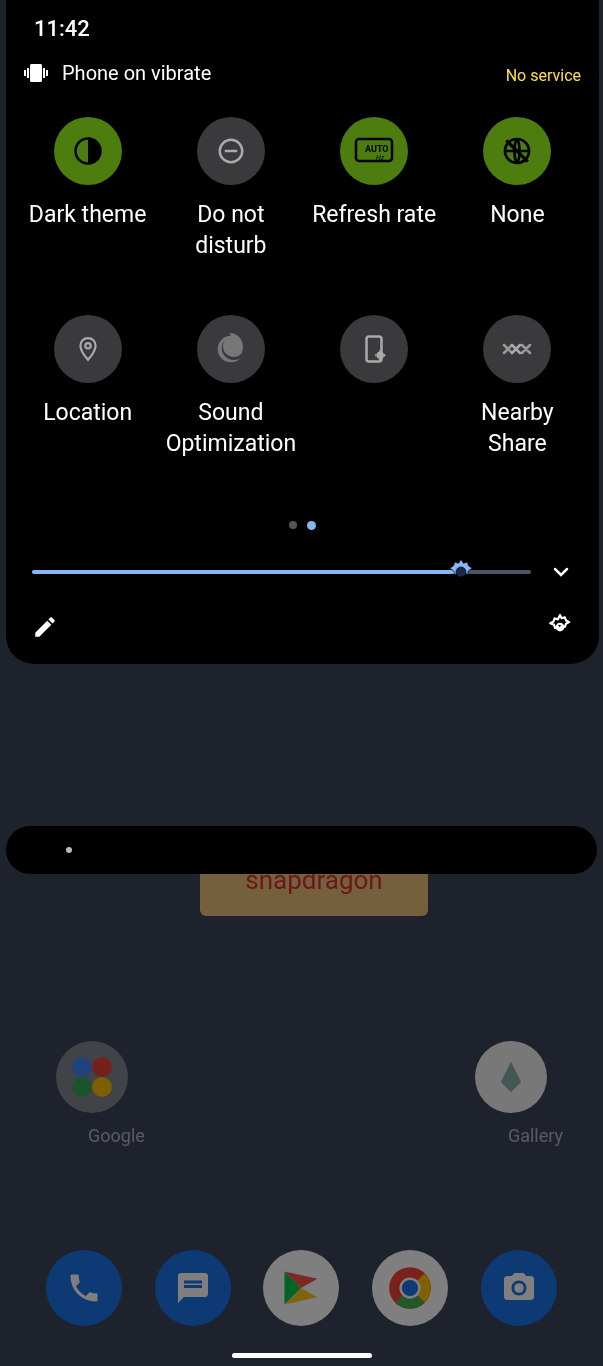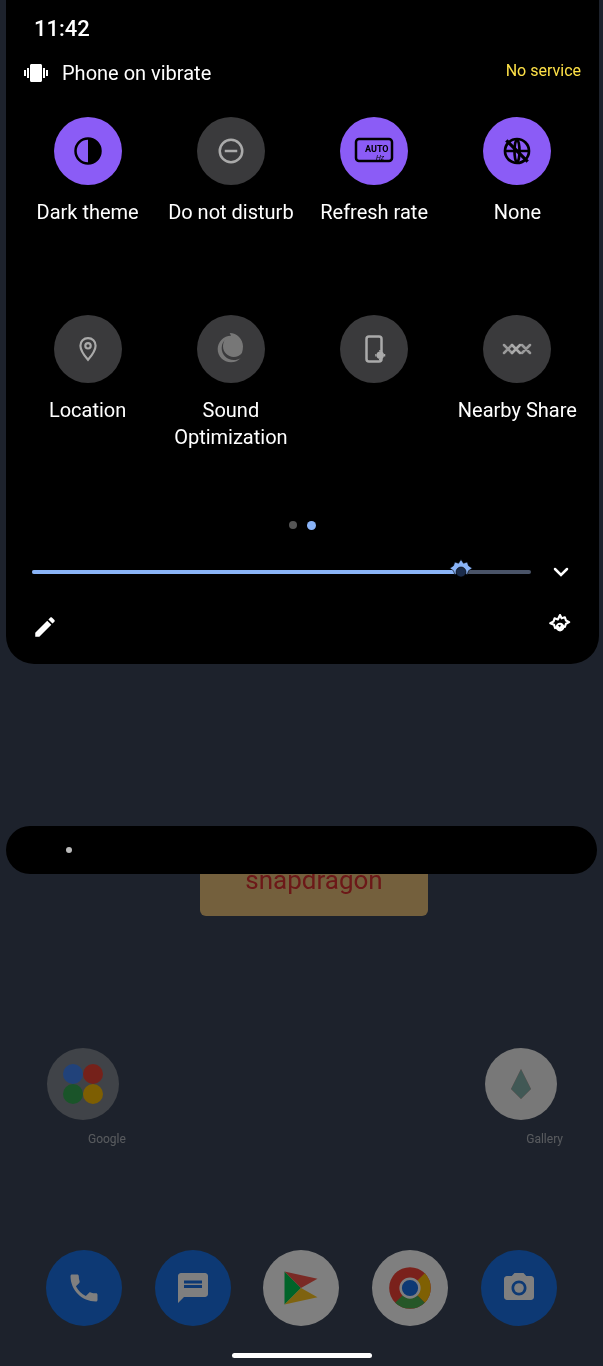--- a/index.html
+++ b/index.html
@@ -4,42 +4,42 @@
   <style>
     * { margin: 0; padding: 0; box-sizing: border-box; font-family: -apple-system, Roboto, sans-serif; }
     body { width: 603px; height: 1366px; background: #3a4558; position: relative; overflow: hidden; }
 
     .home-screen { position: absolute; inset: 0; background: #3a4558; }
     .snapdragon-widget { position: absolute; top: 844px; left: 200px; width: 228px; height: 72px; background: #e8c07a; border-radius: 6px; display: flex; align-items: center; justify-content: center; color: #d83030; font-size: 26px; font-weight: 400; }
 
     .home-apps { position: absolute; bottom: 220px; left: 0; right: 0; display: flex; justify-content: space-between; padding: 0 40px; }
     .home-app { display: flex; flex-direction: column; align-items: center; gap: 12px; }
     .home-app-icon { width: 72px; height: 72px; border-radius: 50%; background: rgba(200,200,200,0.5); display: flex; align-items: center; justify-content: center; }
-    .home-app-label { color: rgba(255,255,255,0.6); font-size: 12px; margin-left: 48px; }
+    .home-app-label { color: rgba(255,255,255,0.6); font-size: 18px; margin-left: 48px; }
 
     .dock { position: absolute; bottom: 40px; left: 0; right: 0; display: flex; justify-content: space-around; padding: 0 30px; }
     .dock-icon { width: 76px; height: 76px; border-radius: 50%; display: flex; align-items: center; justify-content: center; }
 
     .overlay { position: absolute; inset: 0; background: rgba(0,0,0,0.5); }
 
     .qs-panel { position: absolute; top: 0; left: 6px; right: 4px; background: #000; border-radius: 0 0 28px 28px; padding: 16px 12px 24px; }
 
     .status-bar { padding: 0 16px 12px; }
     .clock { color: #fff; font-size: 22px; font-weight: 500; }
 
-    .qs-header { display: flex; align-items: flex-start; justify-content: space-between; padding: 8px 6px 12px; }
+    .qs-header { display: flex; align-items: flex-end; justify-content: space-between; padding: 8px 6px 12px; }
     .vibrate-status { display: flex; align-items: center; gap: 14px; color: #fff; font-size: 20px; }
     .no-service { color: #fde047; font-size: 16px; }
 
     .tiles-grid { display: grid; grid-template-columns: repeat(4, 1fr); gap: 8px 4px; padding: 8px 0 0; }
     .tile { display: flex; flex-direction: column; align-items: center; gap: 14px; padding: 12px 4px; min-height: 190px; }
     .tile-icon { width: 68px; height: 68px; border-radius: 50%; display: flex; align-items: center; justify-content: center; }
-    .tile-icon.active { background: #8b5cf6; }
+    .tile-icon.active { background: #4d7c0f; }
     .tile-icon.inactive { background: #3a3a3c; }
-    .tile-label { color: #fff; font-size: 20px; text-align: center; line-height: 1.35; }
+    .tile-label { color: #fff; font-size: 23px; text-align: center; line-height: 1.35; }
 
     .page-dots { display: flex; justify-content: center; gap: 10px; padding: 20px 0 30px; }
     .dot { width: 8px; height: 8px; border-radius: 50%; background: #555; }
     .dot.active { background: #8ab4f8; width: 9px; height: 9px; }
 
     .brightness-row { display: flex; align-items: center; gap: 18px; padding: 0 14px; }
     .brightness-slider { flex: 1; position: relative; height: 4px; background: #4a5468; border-radius: 2px; }
     .brightness-fill { position: absolute; left: 0; top: 0; bottom: 0; width: 86%; background: #8ab4f8; border-radius: 2px; }
     .brightness-thumb { position: absolute; left: 86%; top: 50%; transform: translate(-50%, -50%); width: 30px; height: 30px; }
 

